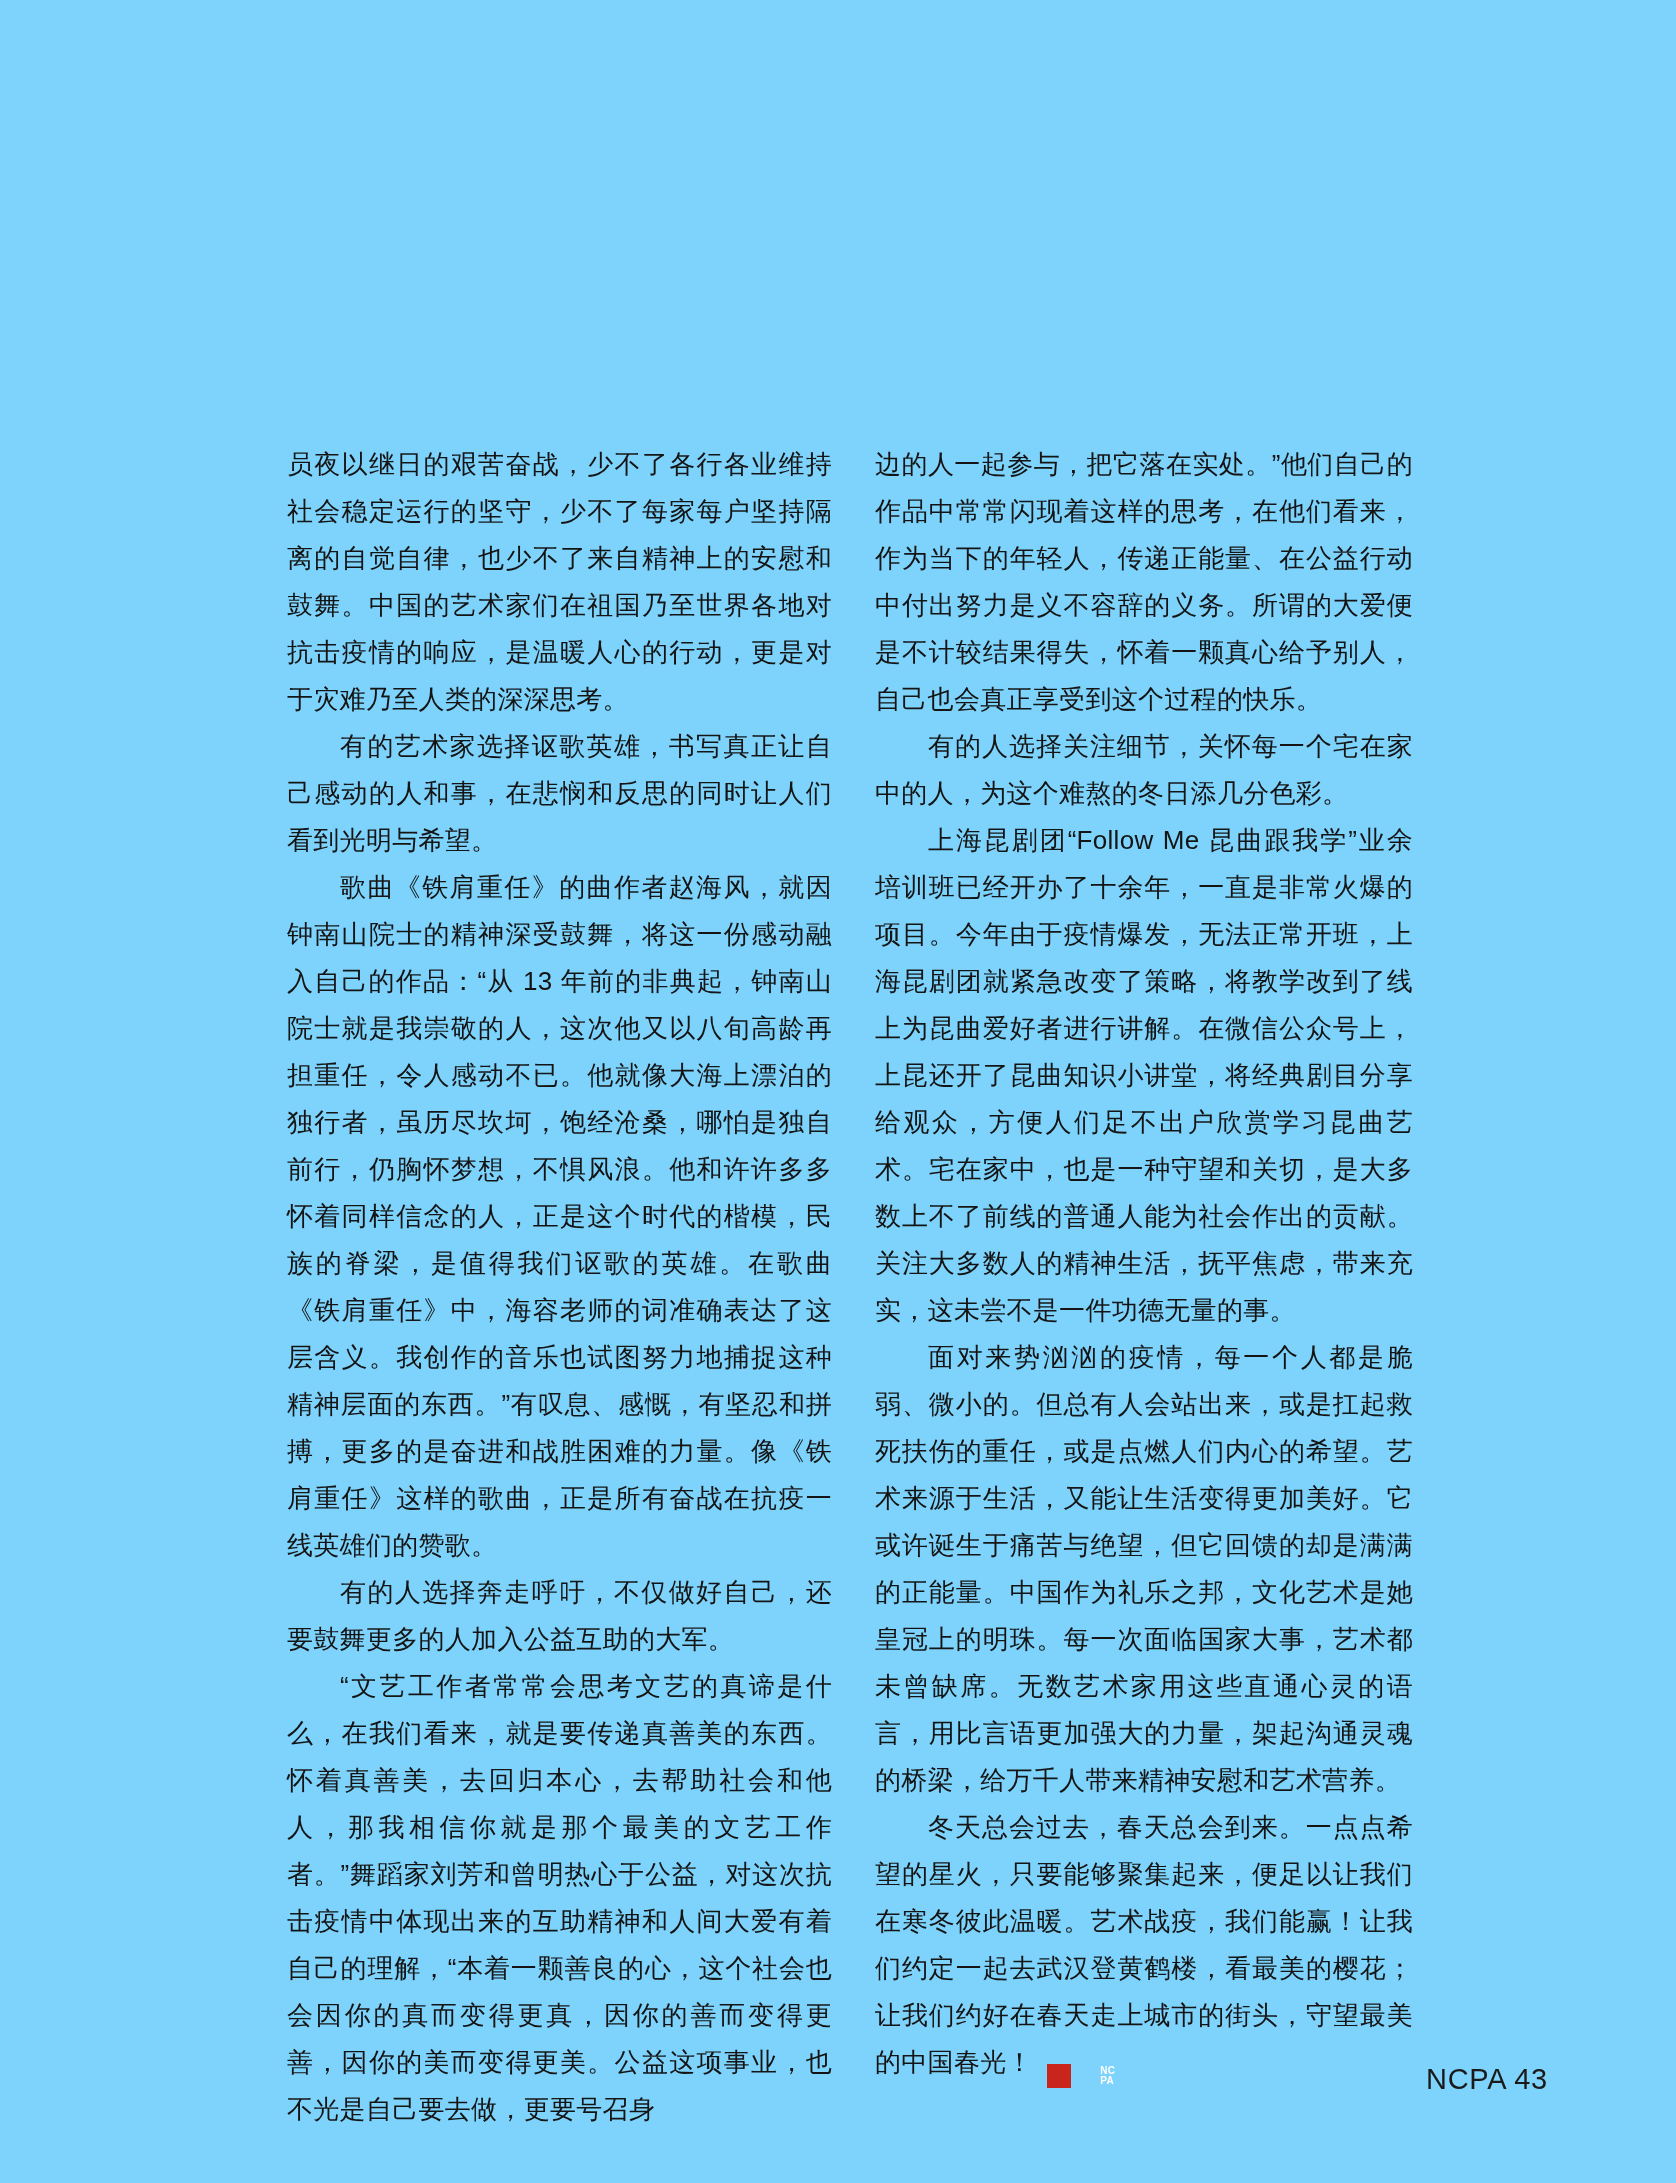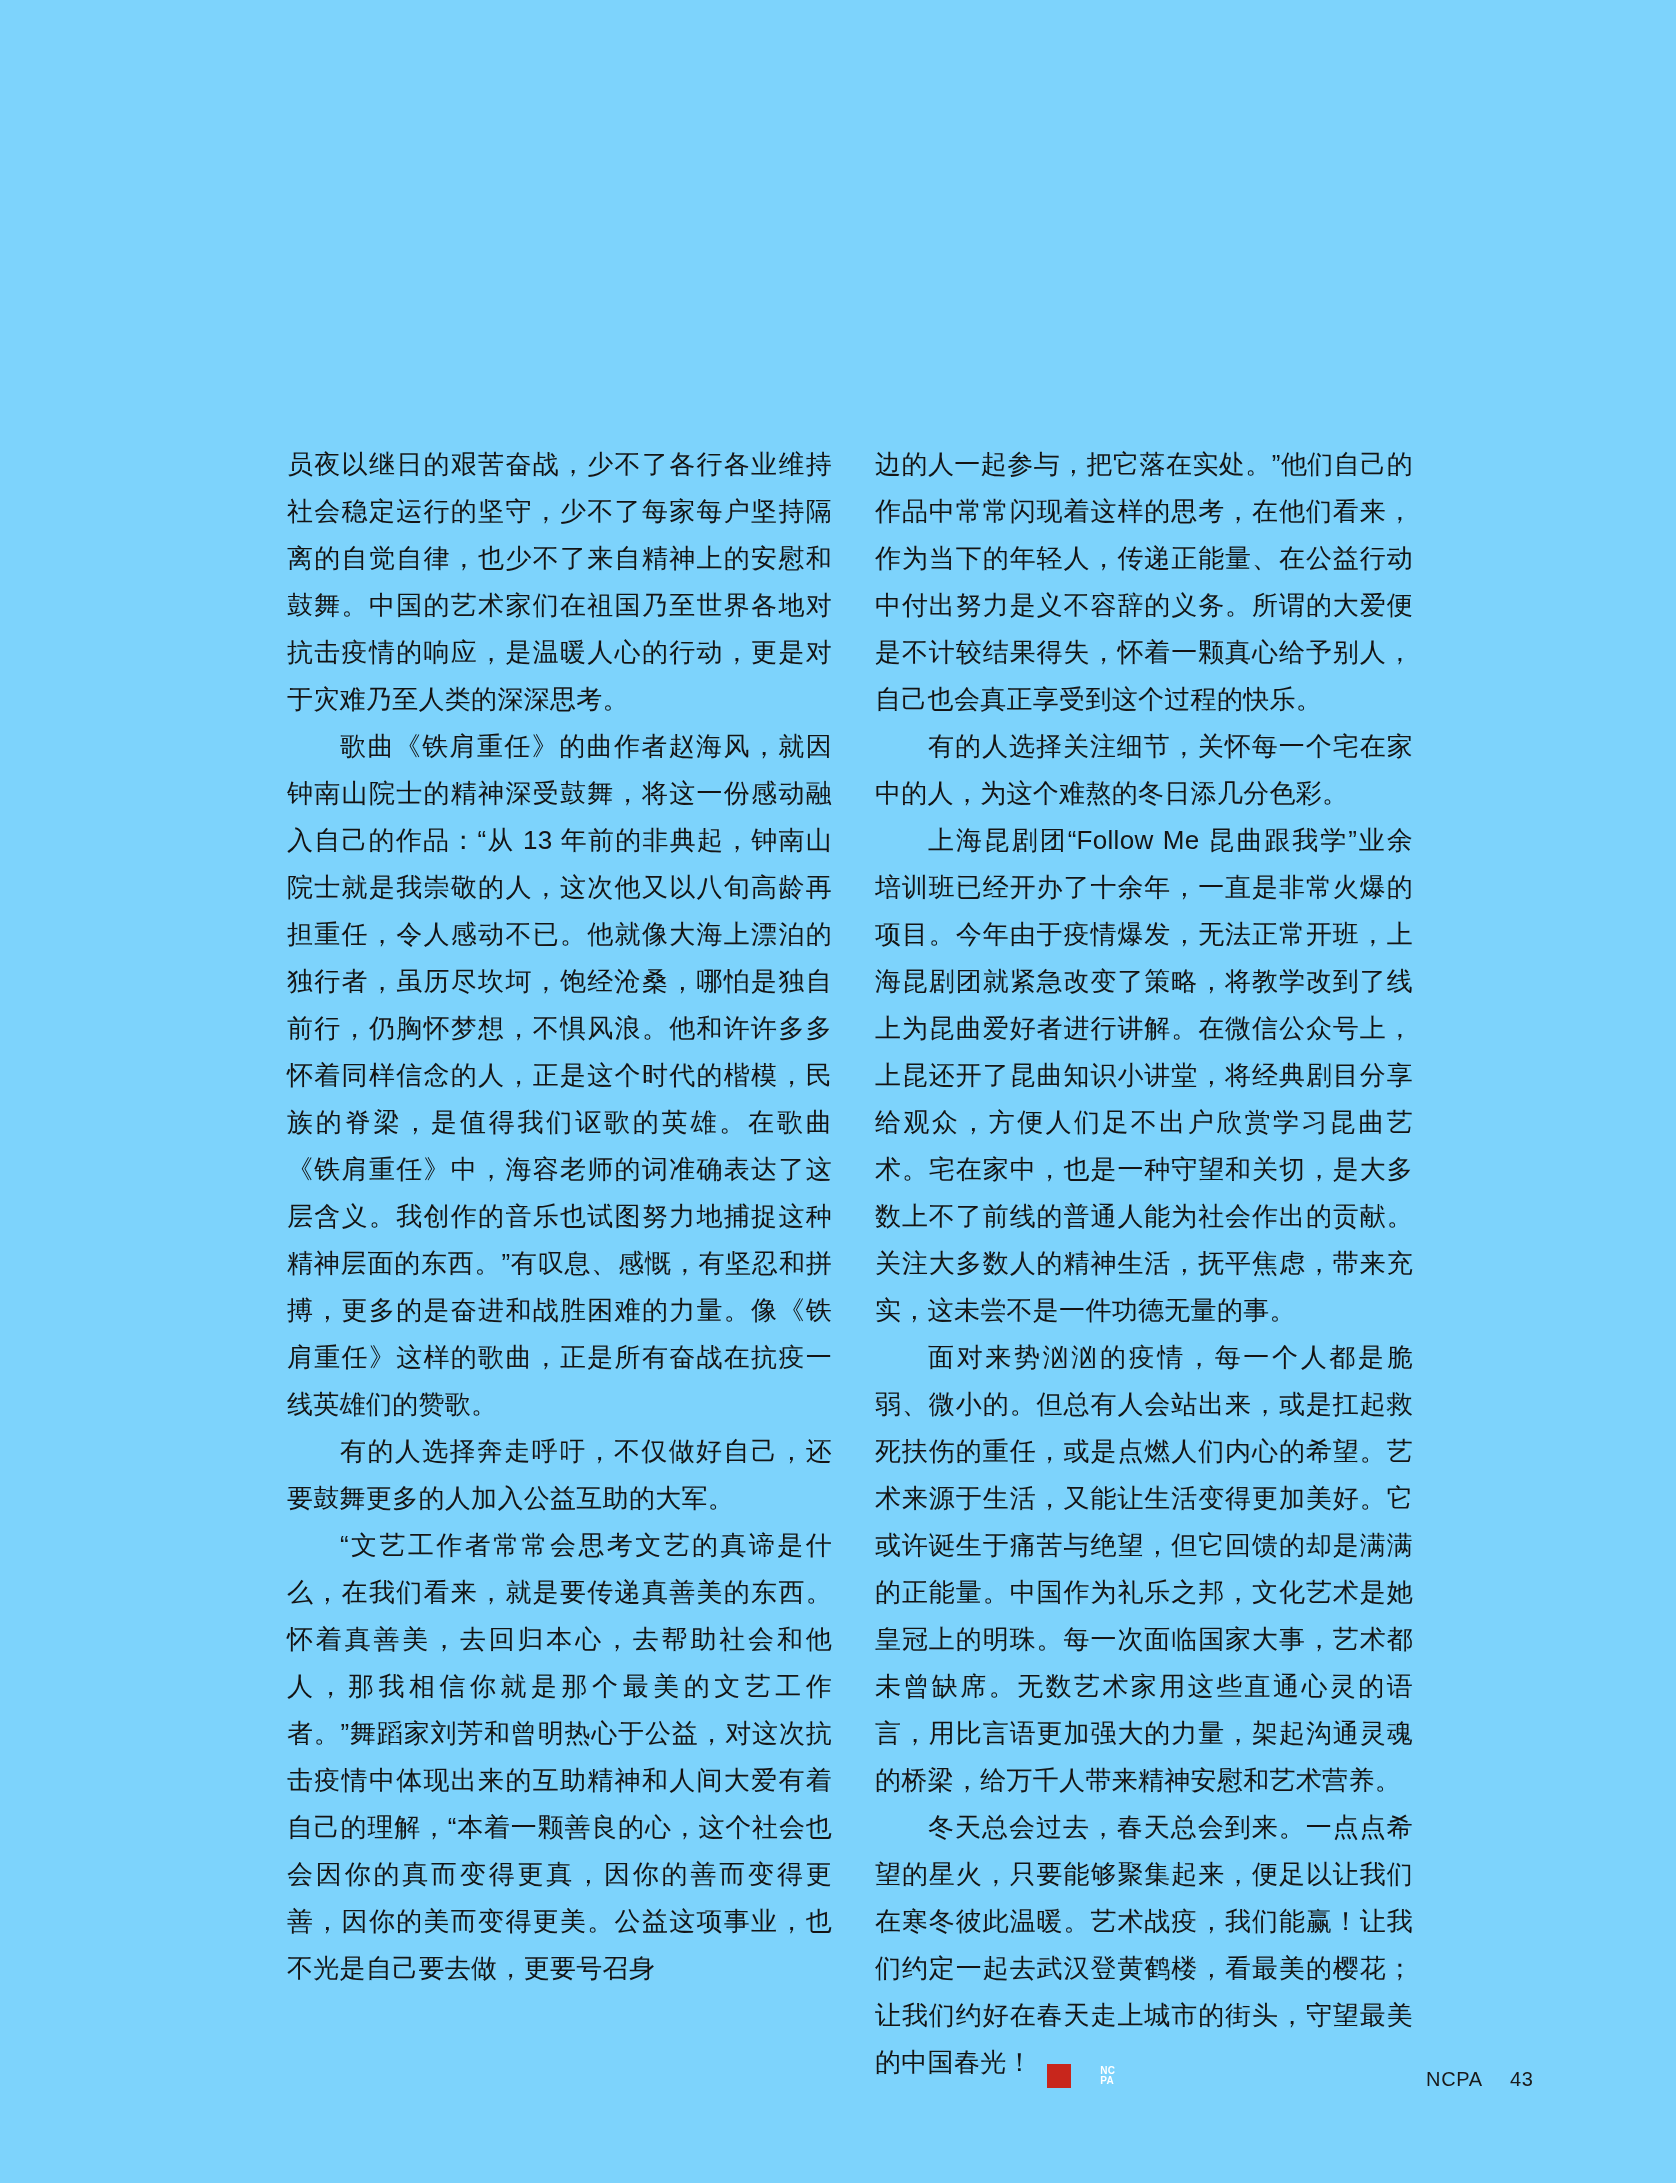--- a/index.html
+++ b/index.html
@@ -38,34 +38,35 @@
     font-size: 10px;
     line-height: 10px;
     text-align: center;
     letter-spacing: 0.3px;
   }
   .footer {
     position: absolute;
     left: 1426px;
     top: 2064px;
     display: flex;
-    gap: 27px;
-    font-size: 20px;
+    gap: 7px;
+    font-size: 29px;
     line-height: 30px;
     letter-spacing: 0.7px;
     color: #1a1a1a;
   }
 </style>
 </head>
 <body>
 
 <div class="page">
 
   <div class="column col-left">
       <p class="">员夜以继日的艰苦奋战，少不了各行各业维持社会稳定运行的坚守，少不了每家每户坚持隔离的自觉自律，也少不了来自精神上的安慰和鼓舞。中国的艺术家们在祖国乃至世界各地对抗击疫情的响应，是温暖人心的行动，更是对于灾难乃至人类的深深思考。</p>
+      <p class="indent">有的艺术家选择讴歌英雄，书写真正让自己感动的人和事，在悲悯和反思的同时让人们看到光明与希望。</p>
       <p class="indent">歌曲《铁肩重任》的曲作者赵海风，就因钟南山院士的精神深受鼓舞，将这一份感动融入自己的作品：“从 13 年前的非典起，钟南山院士就是我崇敬的人，这次他又以八旬高龄再担重任，令人感动不已。他就像大海上漂泊的独行者，虽历尽坎坷，饱经沧桑，哪怕是独自前行，仍胸怀梦想，不惧风浪。他和许许多多怀着同样信念的人，正是这个时代的楷模，民族的脊梁，是值得我们讴歌的英雄。在歌曲《铁肩重任》中，海容老师的词准确表达了这层含义。我创作的音乐也试图努力地捕捉这种精神层面的东西。”有叹息、感慨，有坚忍和拼搏，更多的是奋进和战胜困难的力量。像《铁肩重任》这样的歌曲，正是所有奋战在抗疫一线英雄们的赞歌。</p>
       <p class="indent">有的人选择奔走呼吁，不仅做好自己，还要鼓舞更多的人加入公益互助的大军。</p>
       <p class="indent">“文艺工作者常常会思考文艺的真谛是什么，在我们看来，就是要传递真善美的东西。怀着真善美，去回归本心，去帮助社会和他人，那我相信你就是那个最美的文艺工作者。”舞蹈家刘芳和曾明热心于公益，对这次抗击疫情中体现出来的互助精神和人间大爱有着自己的理解，“本着一颗善良的心，这个社会也会因你的真而变得更真，因你的善而变得更善，因你的美而变得更美。公益这项事业，也不光是自己要去做，更要号召身</p>
     </div>
 
   <div class="column col-right">
       <p class="">边的人一起参与，把它落在实处。”他们自己的作品中常常闪现着这样的思考，在他们看来，作为当下的年轻人，传递正能量、在公益行动中付出努力是义不容辞的义务。所谓的大爱便是不计较结果得失，怀着一颗真心给予别人，自己也会真正享受到这个过程的快乐。</p>
       <p class="indent">有的人选择关注细节，关怀每一个宅在家中的人，为这个难熬的冬日添几分色彩。</p>
       <p class="indent">上海昆剧团“Follow Me 昆曲跟我学”业余培训班已经开办了十余年，一直是非常火爆的项目。今年由于疫情爆发，无法正常开班，上海昆剧团就紧急改变了策略，将教学改到了线上为昆曲爱好者进行讲解。在微信公众号上，上昆还开了昆曲知识小讲堂，将经典剧目分享给观众，方便人们足不出户欣赏学习昆曲艺术。宅在家中，也是一种守望和关切，是大多数上不了前线的普通人能为社会作出的贡献。关注大多数人的精神生活，抚平焦虑，带来充实，这未尝不是一件功德无量的事。</p>
       <p class="indent">面对来势汹汹的疫情，每一个人都是脆弱、微小的。但总有人会站出来，或是扛起救死扶伤的重任，或是点燃人们内心的希望。艺术来源于生活，又能让生活变得更加美好。它或许诞生于痛苦与绝望，但它回馈的却是满满的正能量。中国作为礼乐之邦，文化艺术是她皇冠上的明珠。每一次面临国家大事，艺术都未曾缺席。无数艺术家用这些直通心灵的语言，用比言语更加强大的力量，架起沟通灵魂的桥梁，给万千人带来精神安慰和艺术营养。</p>

